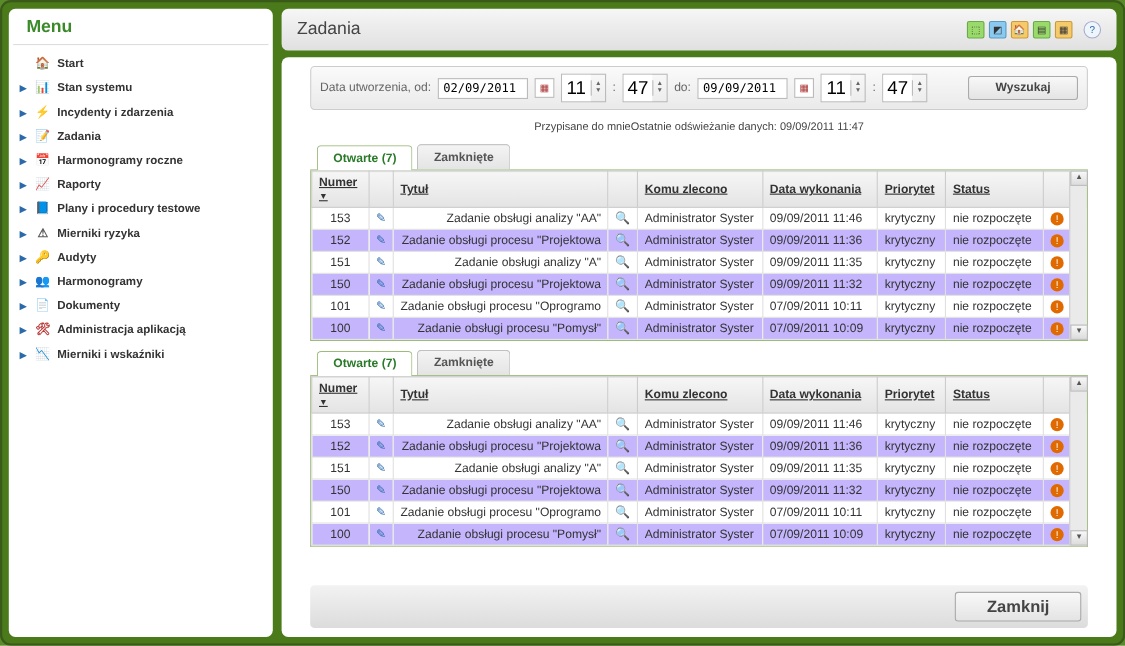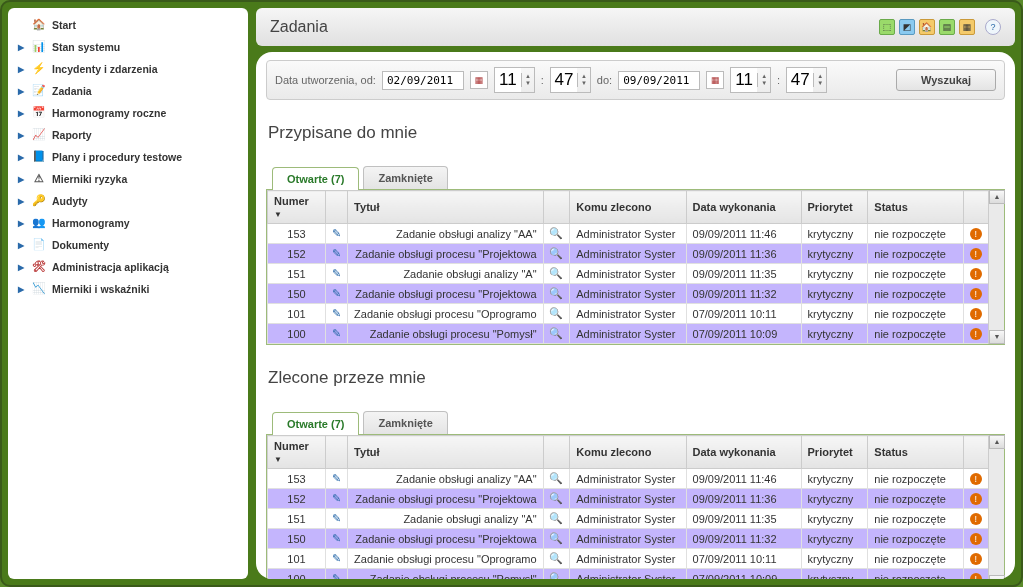--- a/index.html
+++ b/index.html
@@ -35,41 +35,41 @@
 .main { flex: 1; display: flex; flex-direction: column; gap: 6px; }
 .titlebar { background: linear-gradient(#f6f6f6,#e0e0e0); border-radius: 6px; padding: 10px 14px; display: flex; align-items: center; justify-content: space-between; }
 .titlebar h1 { font-size: 16px; font-weight: normal; color: #444; }
 .title-icons { display: flex; gap: 4px; align-items: center; }
 .title-icons .ticon { width: 16px; height: 16px; display: inline-block; background: #ddd; border: 1px solid #aaa; font-size: 9px; text-align: center; line-height: 14px; border-radius: 2px; cursor: pointer; }
 .ticon.green { background: #9ada6a; border-color: #6aaa4a; }
 .ticon.orange { background: #f4ca6a; border-color: #ca9a3a; }
 .ticon.blue { background: #8acaf0; border-color: #5a9ac0; }
 .ticon.help { background: #eef6fb; border-color: #aac; border-radius: 50%; color: #2a6aaa; margin-left: 6px; }
 
-.content { background: #fff; border-radius: 16px; flex: 1; padding: 8px 10px; display: flex; flex-direction: column; gap: 21px; overflow: hidden; }
+.content { background: #fff; border-radius: 6px; flex: 1; padding: 8px 26px; display: flex; flex-direction: column; gap: 8px; overflow: hidden; }
 
 .filterbar { background: linear-gradient(#fafafa,#eaeaea); border: 1px solid #ccc; border-radius: 4px; padding: 6px 8px; display: flex; align-items: center; gap: 6px; font-size: 11px; color: #666; justify-content: center; }
 .filterbar label { white-space: nowrap; }
 .date-input { width: 82px; padding: 2px 4px; border: 1px solid #bbb; font-family: monospace; font-size: 11px; }
 .cal-btn { width: 18px; height: 18px; border: 1px solid #bbb; background: #fff; display: inline-flex; align-items: center; justify-content: center; cursor: pointer; font-size: 9px; color: #a33; }
 .spin { display: inline-flex; align-items: center; border: 1px solid #bbb; }
 .spin input { width: 26px; border: none; text-align: center; padding: 2px 0; font-size: 17px; }
 .spin .arrows { display: flex; flex-direction: column; border-left: 1px solid #bbb; }
 .spin .arrows span { font-size: 6px; line-height: 7px; padding: 0 3px; cursor: pointer; color: #666; }
 .wbtn { margin-left: auto; padding: 4px 24px; background: linear-gradient(#f8f8f8,#e4e4e4); border: 1px solid #aaa; border-radius: 3px; font-size: 11px; font-weight: bold; color: #444; cursor: pointer; }
 
-.section-row { display: flex; justify-content: space-between; font-size: 17px; color: #444; padding: 2px 2px; }
+.section-row { display: flex; justify-content: center; font-size: 10px; color: #444; padding: 2px 2px; }
 
 .tab-strip { display: flex; gap: 4px; border-bottom: 1px solid #9dbb7a; padding-left: 6px; }
 .tab { padding: 5px 14px; border: 1px solid #c0c0c0; border-bottom: none; border-radius: 4px 4px 0 0; background: linear-gradient(#f4f4f4,#e4e4e4); font-size: 11px; font-weight: bold; color: #555; cursor: pointer; }
 .tab.active { background: #fff; color: #2a7a2a; border-color: #9dbb7a; position: relative; top: 1px; }
 
 .grid-wrap { border: 1px solid #9dbb7a; border-top: none; }
 .grid { width: 100%; border-collapse: collapse; font-size: 11px; }
-.grid th { background: linear-gradient(#f6f6f6,#e4e4e4); border: 1px solid #ccc; padding: 4px 6px; text-align: left; font-weight: bold; color: #333; }
+.grid th { background: linear-gradient(#f6f6f6,#e4e4e4); border: 1px solid #ccc; padding: 4px 6px; text-align: left; font-weight: bold; color: #333; text-decoration: underline; }
 .grid th.sorted::after { content: " ▼"; font-size: 8px; }
 .grid td { border: 1px solid #e0e0e0; padding: 3px 6px; white-space: nowrap; overflow: hidden; text-overflow: ellipsis; }
 .grid tr.alt td { background: #c4b5fd; }
 .col-num { width: 62px; text-align: center; }
 .col-edit { width: 18px; text-align: center; }
 .col-title { text-align: right; }
 .col-mag { width: 18px; text-align: center; }
 .col-who { width: 118px; margin-left: 17px; }
 .col-date { width: 122px; }
 .col-prio { width: 70px; }
@@ -86,20 +86,21 @@
 .footer-strip { background: linear-gradient(#f2f2f2,#dcdcdc); border-radius: 4px; padding: 6px; display: flex; justify-content: flex-end; margin-top: auto; }
 .zamknij { padding: 4px 28px; background: linear-gradient(#f8f8f8,#e4e4e4); border: 1px solid #aaa; border-radius: 3px; font-size: 15px; font-weight: bold; color: #444; cursor: pointer; }
 </style>
 </head>
 <body>
 
 <div class="app-frame">
 <div class="inner">
 
 <div class="sidebar">
+  <div class="menu-title">Menu</div>
   <ul class="menu-list" id="menu-list">
           <li>
             <span class="arrow"></span>
             <span class="mic home">🏠</span>
             <span>Start</span>
           </li>
           <li>
             <span class="arrow">▶</span>
             <span class="mic state">📊</span>
             <span>Stan systemu</span>
@@ -213,20 +214,21 @@
               <span class="arrows">
                 <span>▲</span>
                 <span>▼</span>
               </span>
             </span>
       <button class="wbtn">Wyszukaj</button>
     </div>
 
     <div class="section-row">
       <span>Przypisane do mnie</span>
+      <span>Ostatnie odświeżanie danych: 09/09/2011 11:47</span>
     </div>
 
     <div>
       <div class="tab-strip">
         <div class="tab active">Otwarte (7)</div>
         <div class="tab">Zamknięte</div>
       </div>
       <div class="grid-wrap" style="position:relative;">
         <table class="grid" id="grid-assigned">
                 <thead>
@@ -318,23 +320,20 @@
                   </tr>
                 </tbody>
               </table>
         <div class="scrollbar-vis" style="position:absolute;top:0;right:0;bottom:0;">
           <div class="sbtn" style="top:0">▲</div>
           <div class="sbtn" style="bottom:0">▼</div>
         </div>
       </div>
     </div>
 
-    <div class="section-row">
-      <span>Zlecone przeze mnie</span>
-    </div>
 
     <div>
       <div class="tab-strip">
         <div class="tab active">Otwarte (7)</div>
         <div class="tab">Zamknięte</div>
       </div>
       <div class="grid-wrap" style="position:relative;">
         <table class="grid" id="grid-ordered">
                 <thead>
                   <tr>

